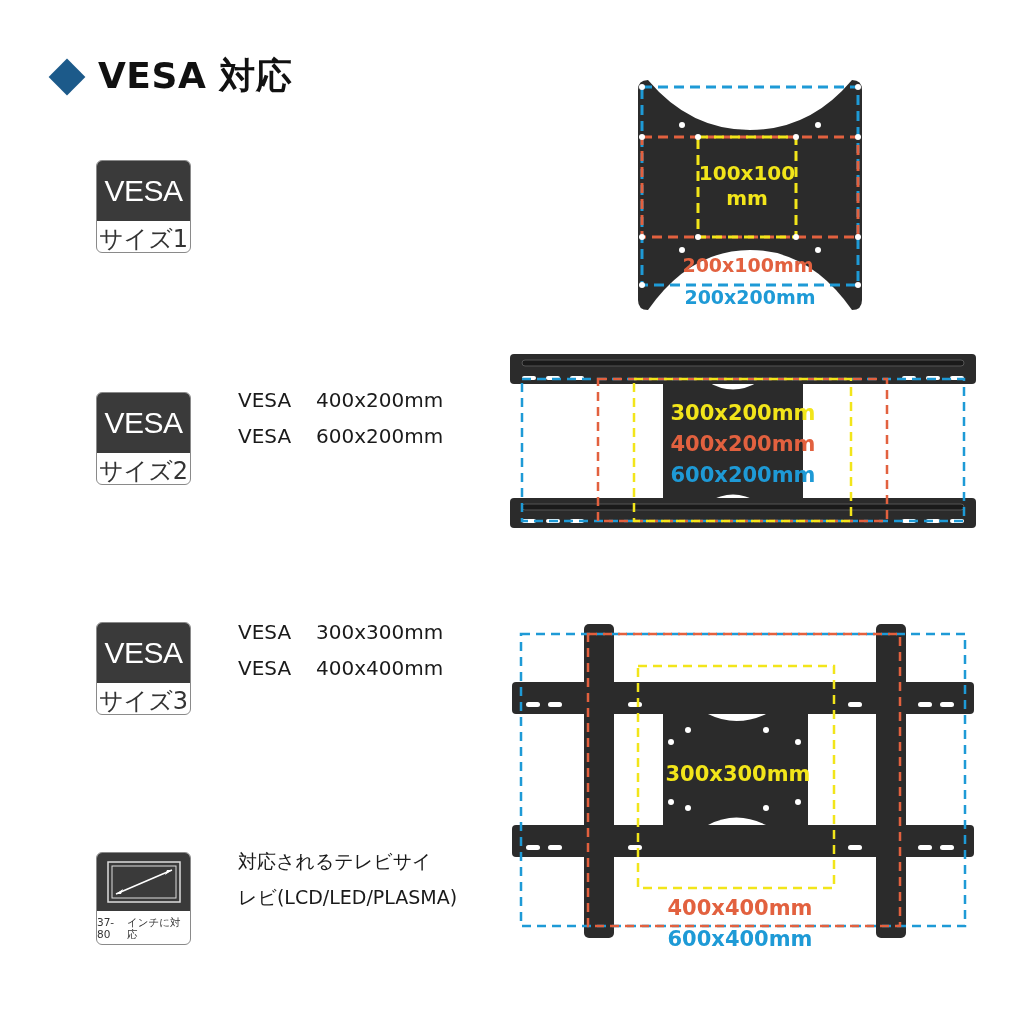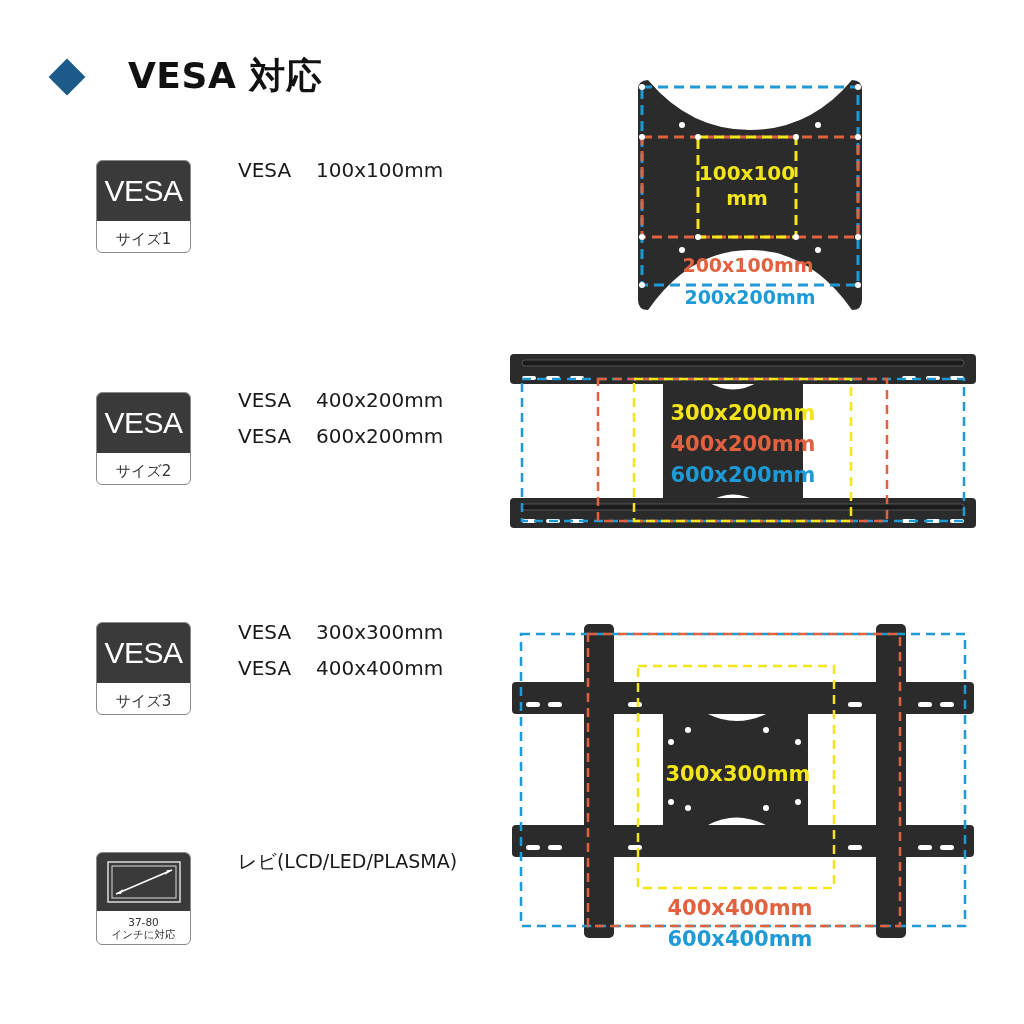--- a/index.html
+++ b/index.html
@@ -1,29 +1,29 @@
 <!DOCTYPE html>
 <html><head>
   <meta charset="utf-8">
   <style>
     html, body { margin: 0; padding: 0; background: #ffffff; }
     body { width: 1024px; height: 1024px; position: relative; overflow: hidden;
            font-family: "DejaVu Sans", sans-serif; color: #1a1a1a; }
     .title { position: absolute; left: 46px; top: 52px; display: flex; align-items: center; }
     .title .diamond { width: 26px; height: 26px; background: #1c5a8a; transform: rotate(45deg); margin: 0 18px 0 8px; }
-    .title .text { font-family: "DejaVu Sans", sans-serif; font-weight: bold; font-size: 36px; letter-spacing: 0.5px; color: #111; margin-left: 30px; }
+    .title .text { font-family: "DejaVu Sans", sans-serif; font-weight: bold; font-size: 36px; letter-spacing: 0.5px; color: #111; }
 
     .badge { position: absolute; left: 96px; width: 95px; height: 93px; border: 1.5px solid #8a8a8a; border-radius: 6px;
              overflow: hidden; background: #fff; box-sizing: border-box; }
     .badge .top { height: 60px; background: #3a3a3a; color: #fff; display: flex; align-items: center; justify-content: center;
                   font-family: "Liberation Sans", sans-serif; font-size: 30px; letter-spacing: -0.5px; }
     .badge .bottom { height: 36px; display: flex; align-items: center; justify-content: center;
-                     font-family: "DejaVu Sans", sans-serif; font-size: 15px; color: #333; }
+                     font-family: "DejaVu Sans", sans-serif; font-size: 24px; color: #333; }
     .badge.tv .top { height: 58px; }
-    .badge.tv .bottom { flex-direction: column; font-size: 10.5px; line-height: 12px; height: 34px; }
+    .badge.tv .bottom { font-size: 10.5px; line-height: 12px; height: 34px; }
 
     .specs { position: absolute; left: 238px; font-family: "DejaVu Sans", sans-serif; font-size: 20px; color: #1a1a1a; }
     .specs .row { height: 36px; line-height: 36px; white-space: pre; }
     .specs .row .k { display: inline-block; width: 78px; }
     .tvtext { position: absolute; left: 238px; top: 843px; font-family: "DejaVu Sans", sans-serif; font-size: 19px; line-height: 36px; color: #1a1a1a; }
 
     .diagram { position: absolute; }
     .lbl { font-family: "DejaVu Sans", sans-serif; font-weight: bold; }
   </style>
 </head>
@@ -32,21 +32,20 @@
 <div class="title">
   <div class="diamond"></div>
   <div class="text">VESA 対応</div>
 </div>
 
 <div class="badge" style="top:160px;">
   <div class="top">VESA</div>
   <div class="bottom">サイズ1</div>
 </div>
 <div class="specs" style="top:152px;">
-  <div class="row"><span class="k">VESA</span><span>100x100mm</span></div>
 </div>
 
 <svg class="diagram" style="left:630px; top:75px;" width="240" height="240" viewBox="0 0 240 240">
   <path d="M18,5 Q8,5 8,15 L8,225 Q8,235 18,235 L222,235 Q232,235 232,225 L232,15 Q232,5 222,5 Q180,55 120,55 Q60,55 18,5 Z" fill="#2b2b2b"></path>
   <path d="M18,235 Q60,175 120,175 Q180,175 222,235 Z" fill="#ffffff"></path>
   <path d="M8,95 L0,100 L0,140 L8,145 Z" fill="#ffffff"></path>
   <path d="M232,95 L240,100 L240,140 L232,145 Z" fill="#ffffff"></path>
   <rect x="12" y="12" width="216" height="198" fill="none" stroke="#1e9ad6" stroke-width="3" stroke-dasharray="10,6"></rect>
   <rect x="12" y="62" width="216" height="100" fill="none" stroke="#e2613f" stroke-width="3" stroke-dasharray="10,6"></rect>
   <rect x="68" y="62" width="98" height="100" fill="none" stroke="#f2e51a" stroke-width="3" stroke-dasharray="10,6"></rect>
@@ -177,14 +176,15 @@
       <path d="M10,34 L17,29 L15,34 Z" fill="#ffffff"></path>
       <path d="M66,10 L59,15 L61,10 Z" fill="#ffffff"></path>
     </svg>
   </div>
   <div class="bottom">
     <span>37-80</span>
     <span>インチに対応</span>
   </div>
 </div>
 <div class="tvtext">
+  <div>対応されるテレビサイ</div>
   <div>レビ(LCD/LED/PLASMA)</div>
 </div>
 
 </body></html>

